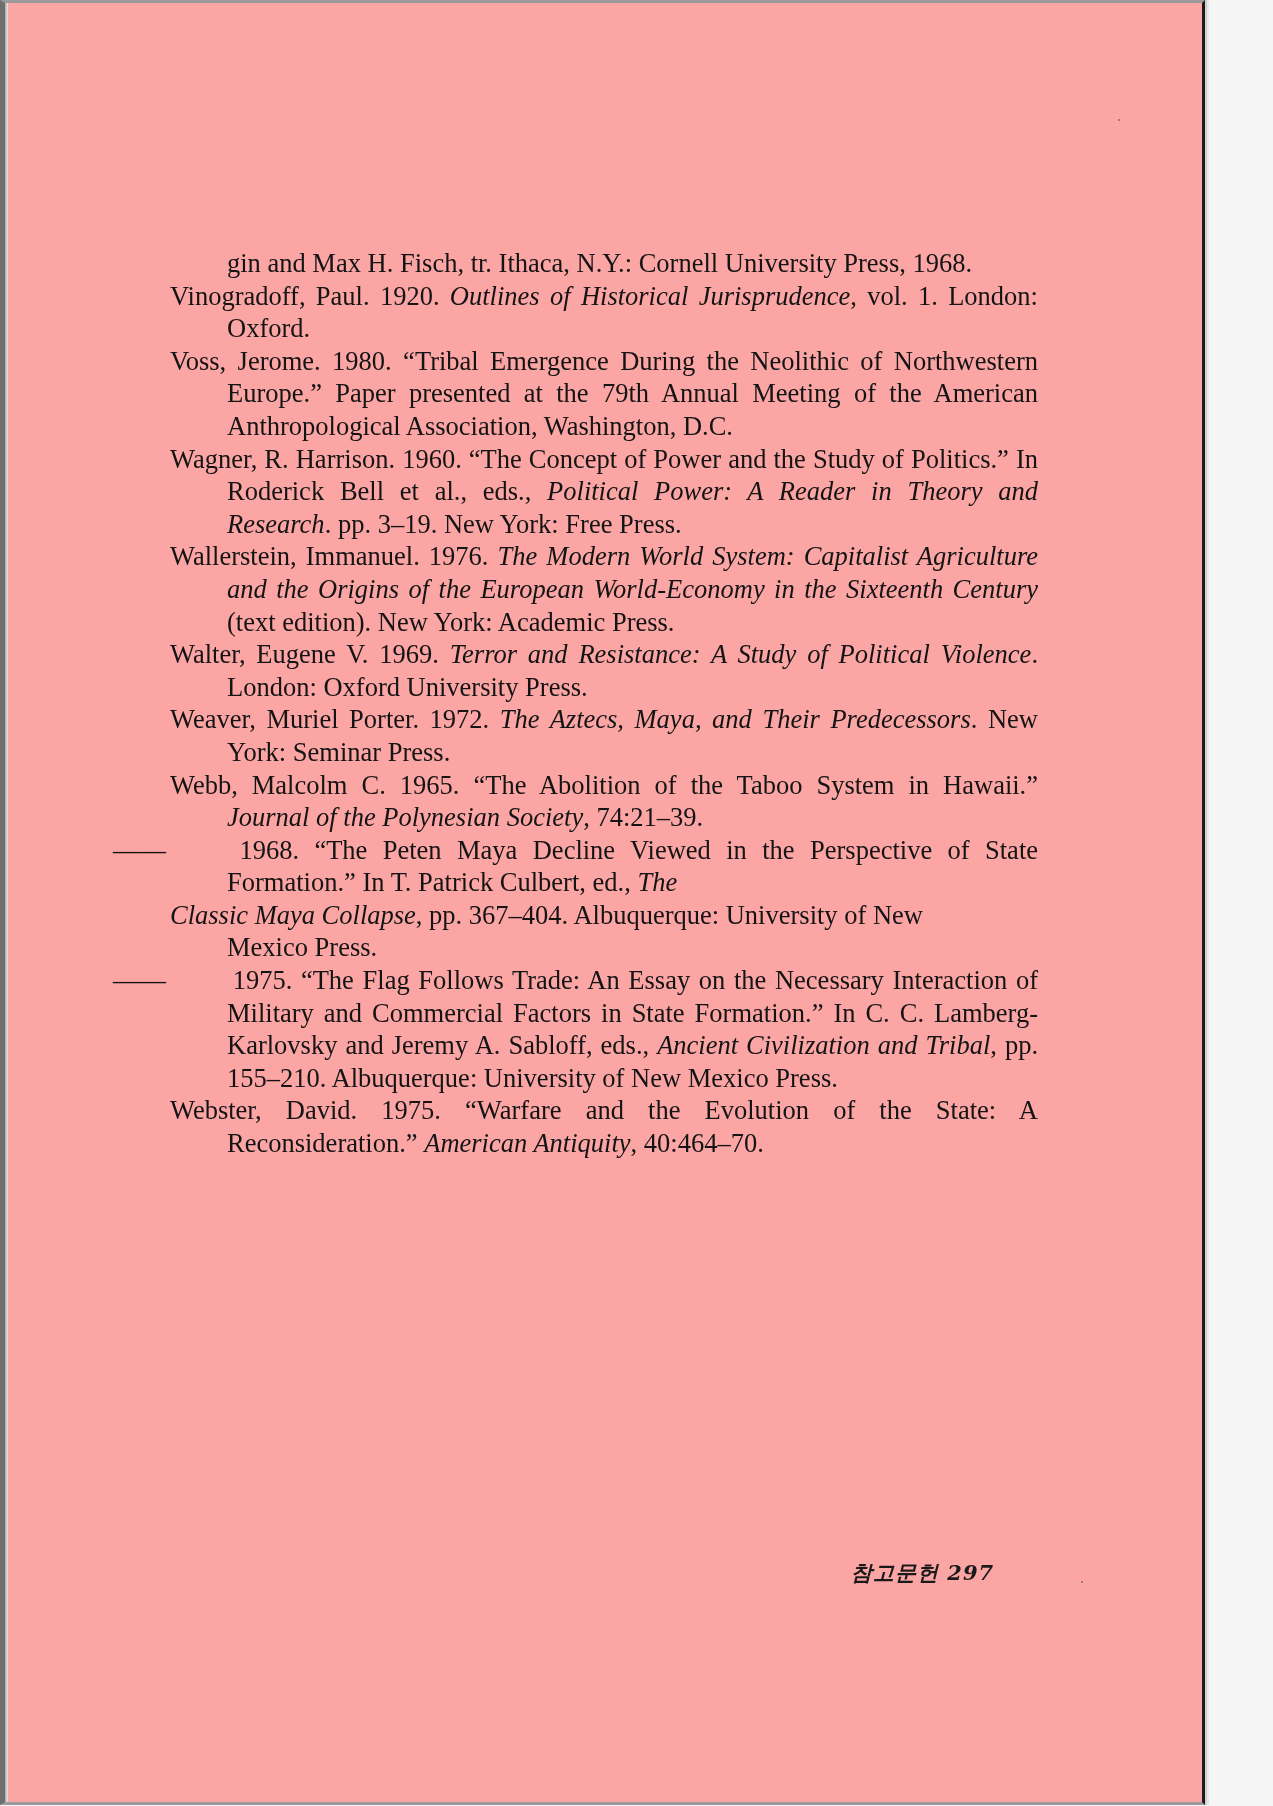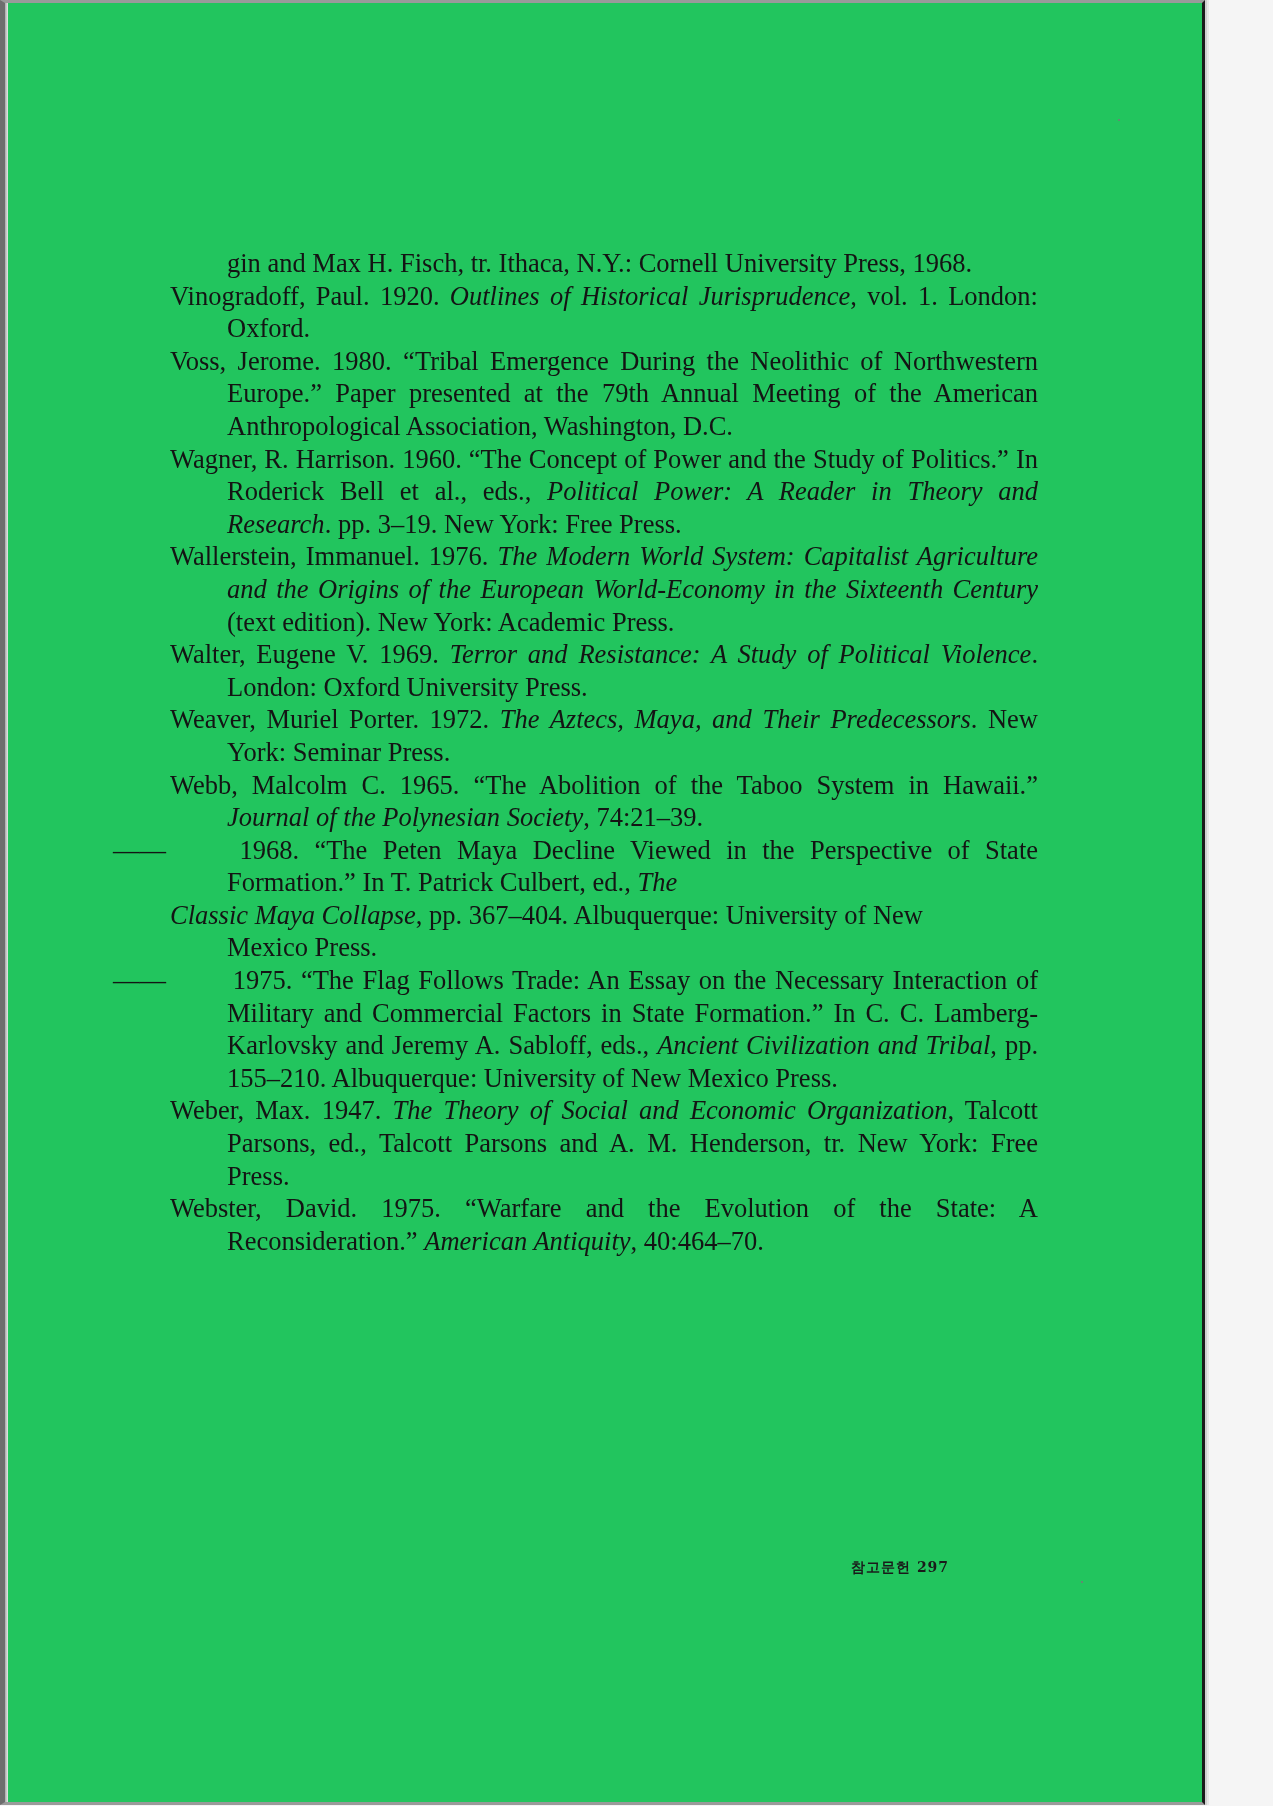--- a/index.html
+++ b/index.html
@@ -15,21 +15,21 @@
       width: 1273px;
       height: 1806px;
       background: #f5f5f5;
     }
     .page {
       position: absolute;
       left: 0;
       top: 0;
       width: 1197px;
       height: 1799px;
-      background: #22c55e;
+      background: #fca5a5;
       border-top: 3px solid #9a9a9a;
       border-bottom: 3px solid #9a9a9a;
       border-left: 5px solid #6e6e6e;
       border-right: 3px solid #1a1a1a;
       box-shadow: 2px 0 0 #cfcfcf, 4px 0 0 #e6e6e6;
     }
     .page::before {
       content: "";
       position: absolute;
       left: 0; top: 0; bottom: 0;
@@ -64,24 +64,25 @@
     .dash {
       display: inline-block;
       width: 54px;
       letter-spacing: 0;
     }
     .footer {
       position: absolute;
       left: 846px;
       top: 1556px;
       font-family: "DejaVu Serif", serif;
-      font-size: 14px;
+      font-size: 21px;
       font-weight: bold;
       color: #1a1a1a;
       letter-spacing: 1px;
+      font-style: italic;
     }
     .speck {
       position: absolute;
       width: 2px;
       height: 2px;
       background: #777;
       border-radius: 1px;
     }
   </style>
 </head>
@@ -95,21 +96,20 @@
         <p class="entry"><span>Voss, Jerome. 1980. “Tribal Emergence During the Neolithic of Northwestern Europe.” Paper presented at the 79th Annual Meeting of the American Anthropological Association, Washington, D.C.</span></p>
         <p class="entry"><span>Wagner, R. Harrison. 1960. “The Concept of Power and the Study of Politics.” In Roderick Bell et al., eds., </span><i>Political Power: A Reader in Theory and Research</i><span>. pp. 3–19. New York: Free Press.</span></p>
         <p class="entry"><span>Wallerstein, Immanuel. 1976. </span><i>The Modern World System: Capitalist Agriculture and the Origins of the European World-Economy in the Sixteenth Century</i><span> (text edition). New York: Academic Press.</span></p>
         <p class="entry"><span>Walter, Eugene V. 1969. </span><i>Terror and Resistance: A Study of Political Violence</i><span>. London: Oxford University Press.</span></p>
         <p class="entry"><span>Weaver, Muriel Porter. 1972. </span><i>The Aztecs, Maya, and Their Predecessors</i><span>. New York: Seminar Press.</span></p>
         <p class="entry"><span>Webb, Malcolm C. 1965. “The Abolition of the Taboo System in Hawaii.” </span><i>Journal of the Polynesian Society</i><span>, 74:21–39.</span></p>
         <p class="entry"><span class="dash">——</span><span> 1968. “The Peten Maya Decline Viewed in the Perspective of State Formation.” In T. Patrick Culbert, ed., </span><i>The</i></p>
         <p class="entry split-outdent"><i>Classic Maya Collapse</i><span>, pp. 367–404. Albuquerque: University of New</span></p>
         <p class="entry cont"><span>Mexico Press.</span></p>
         <p class="entry"><span class="dash">——</span><span> 1975. “The Flag Follows Trade: An Essay on the Necessary Interaction of Military and Commercial Factors in State Formation.” In C. C. Lamberg-Karlovsky and Jeremy A. Sabloff, eds., </span><i>Ancient Civilization and Tribal</i><span>, pp. 155–210. Albuquerque: University of New Mexico Press.</span></p>
-        <p class="entry"><span>Weber, Max. 1947. </span><i>The Theory of Social and Economic Organization</i><span>, Talcott Parsons, ed., Talcott Parsons and A. M. Henderson, tr. New York: Free Press.</span></p>
         <p class="entry"><span>Webster, David. 1975. “Warfare and the Evolution of the State: A Reconsideration.” </span><i>American Antiquity</i><span>, 40:464–70.</span></p>
       </div>
     <div class="footer">
       <span>참고문헌</span>
       <span>297</span>
     </div>
     <span class="speck" style="left:1113px; top:116px;"></span>
     <span class="speck" style="left:1076px; top:1578px;"></span>
   </div>
   <div></div>

